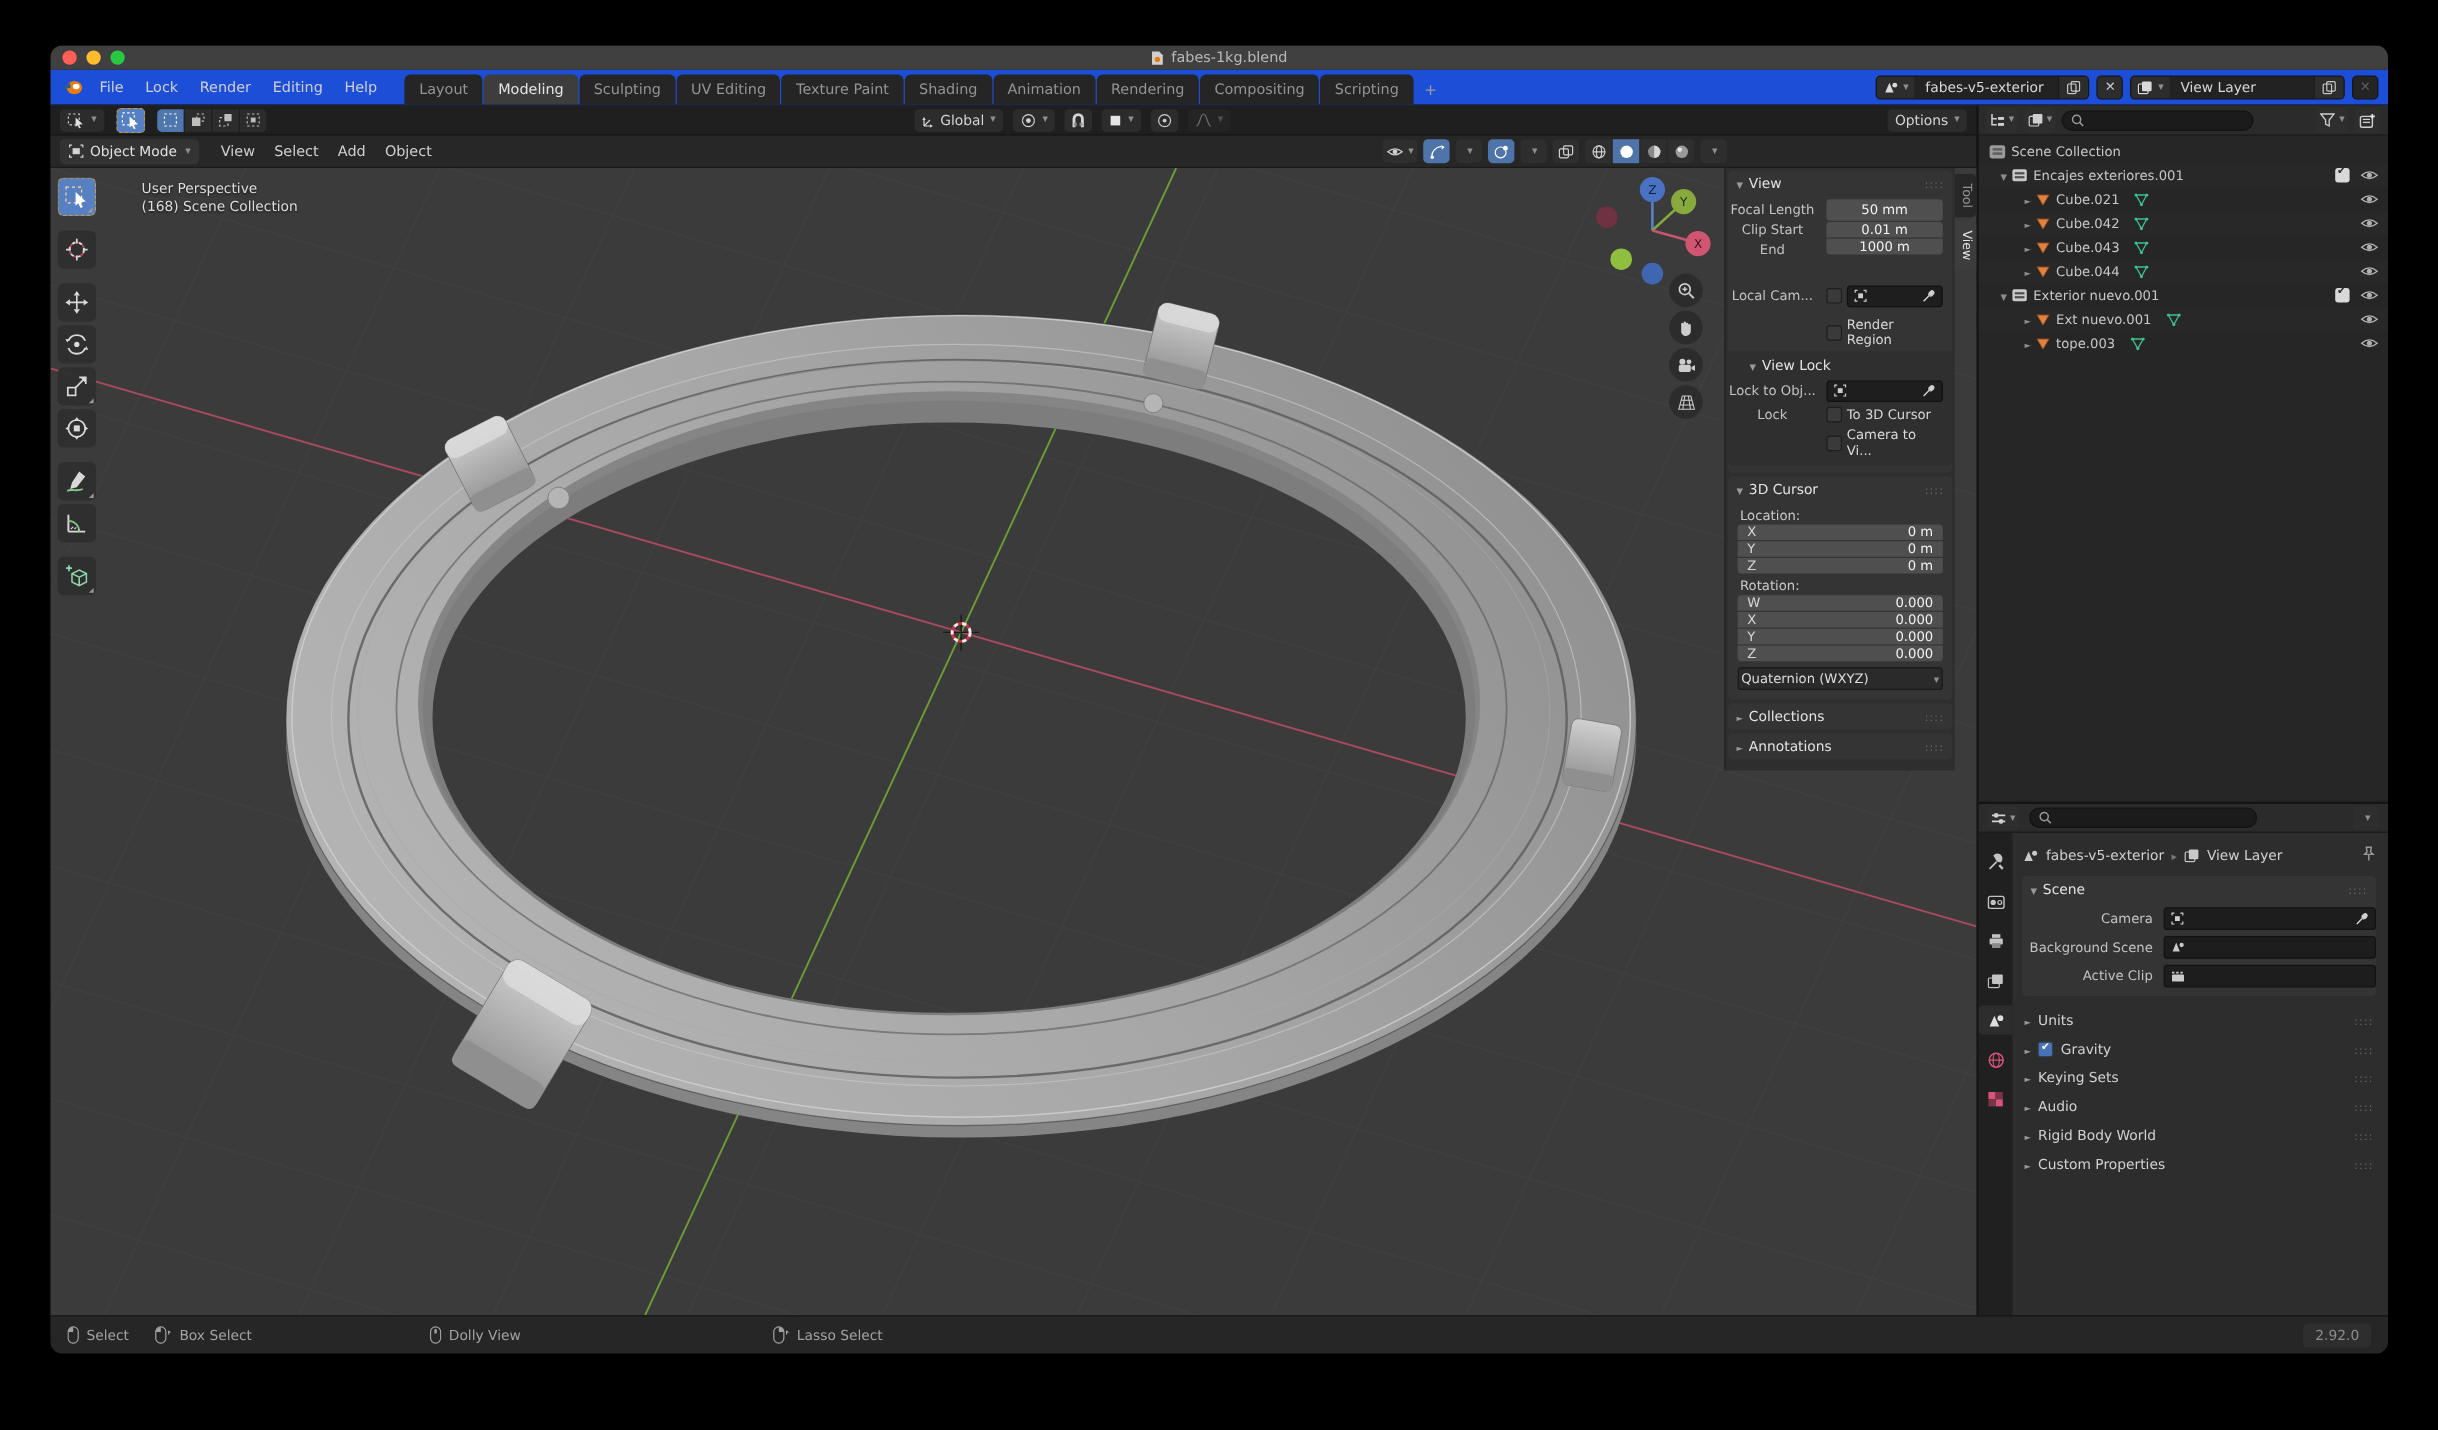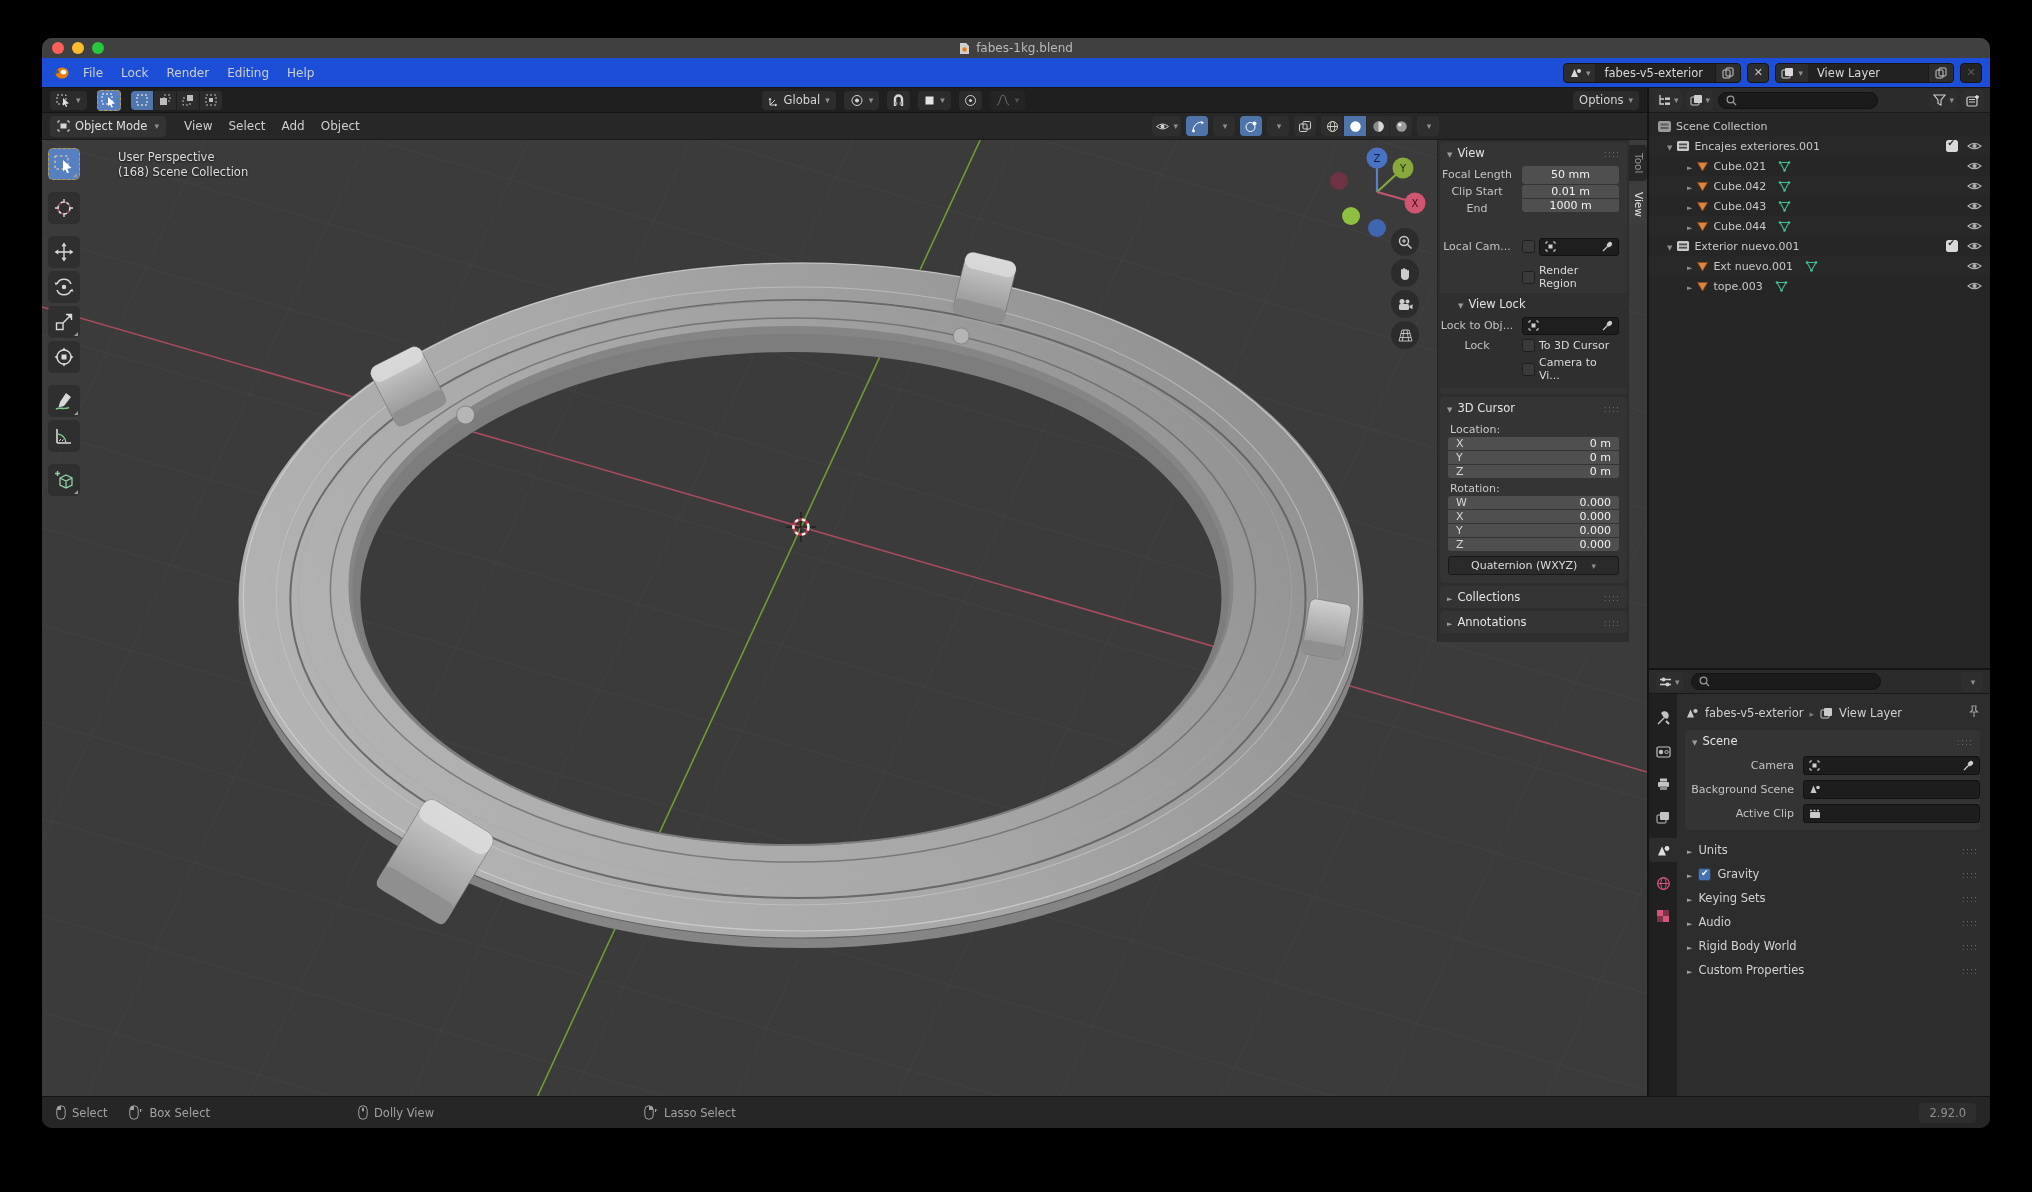--- a/index.html
+++ b/index.html
@@ -107,21 +107,21 @@
   .fgroup .nfield { border-radius:0; }
   .fgroup .nfield:first-child { border-radius:3px 3px 0 0; }
   .fgroup .nfield:last-child { border-radius:0 0 3px 3px; }
   .cb { width:13px; height:13px; background:#3a3a3a; border:1px solid #1e1e1e; border-radius:2.5px; flex:none; position:relative; }
   .cb.checked { background:#4772b3; border-color:#33414f; }
   .cb.checked::after { content:"✔"; position:absolute; left:1.5px; top:-1px; color:#fff; font-size:9px; }
   .objfield { flex:1; display:flex; align-items:center; background:#1e1e1e; border:1px solid #111; border-radius:3px; height:18px; padding:0 5px; gap:5px; }
   .objfield .grow { flex:1; }
   .cblabel { color:#d9d9d9; font-size:11px; }
   .seclabel { color:#c9c9c9; font-size:11px; padding:4px 10px 1px; }
-  .ndrop { display:flex; align-items:center; background:#2a2a2a; border:1px solid #191919; border-radius:3px; height:19px; margin:5px 8px 2px; padding:0 22px; color:#dcdcdc; font-size:11px; }
+  .ndrop { display:flex; align-items:center; background:#2a2a2a; border:1px solid #191919; border-radius:3px; height:19px; margin:5px 8px 2px; padding:0 2px; color:#dcdcdc; font-size:11px; }
   .ndrop .caret { margin-left:auto; }
   .sublock { background:#2f2f2f; border-radius:0 0 4px 4px; padding-bottom:6px; margin-top:3px; }
 
   
   .outliner { height:580px; background:#262626; display:flex; flex-direction:column; flex:none; }
   .ol-header { height:25px; background:#2b2b2b; border-bottom:1px solid #1a1a1a; display:flex; align-items:center; padding:0 6px; gap:5px; flex:none; }
   .search { flex:1; height:17px; background:#1b1b1b; border:1px solid #121212; border-radius:9px; display:flex; align-items:center; padding:0 7px; gap:4px; max-width:160px; }
   .ol-tree { flex:1; padding-top:3px; font-size:11px; color:#c8c8c8; }
   .ol-row { height:20px; display:flex; align-items:center; padding-right:8px; gap:4px; }
   .ol-row:nth-child(even) { background:#282828; }
@@ -180,20 +180,33 @@
       <svg class="icon" width="20" height="14" viewBox="0 0 20 14" style="margin-right:4px">
         <ellipse cx="12" cy="7" rx="6.5" ry="5.5" fill="#e87d0d"></ellipse>
           <ellipse cx="13.5" cy="6" rx="2.8" ry="2.3" fill="#fff"></ellipse>
           <path d="M1 9 L8 3 L9 7 Z" fill="#2f5d8c"></path>
         </svg>
       <span class="menu-item">File</span>
       <span class="menu-item">Lock</span>
       <span class="menu-item">Render</span>
       <span class="menu-item">Editing</span>
       <span class="menu-item">Help</span>
+      <div class="ws-tabs">
+        <span class="ws-tab">Layout</span>
+        <span class="ws-tab active">Modeling</span>
+        <span class="ws-tab">Sculpting</span>
+        <span class="ws-tab">UV Editing</span>
+        <span class="ws-tab">Texture Paint</span>
+        <span class="ws-tab">Shading</span>
+        <span class="ws-tab">Animation</span>
+        <span class="ws-tab">Rendering</span>
+        <span class="ws-tab">Compositing</span>
+        <span class="ws-tab">Scripting</span>
+        <span class="ws-add"></span>
+      </div>
       <div class="tb-right">
         <div class="sel-widget">
           <span class="sw-icon caret">
             <svg class="icon" width="13" height="12" viewBox="0 0 13 12">
                 <path d="M2 10 L5.5 2 L9 10 Z" fill="#d9d9d9"></path>
                 <circle cx="10" cy="4" r="2" fill="#d9d9d9"></circle>
               </svg>
           </span>
           <span class="sw-name">fabes-v5-exterior</span>
           <span class="sw-btn">

